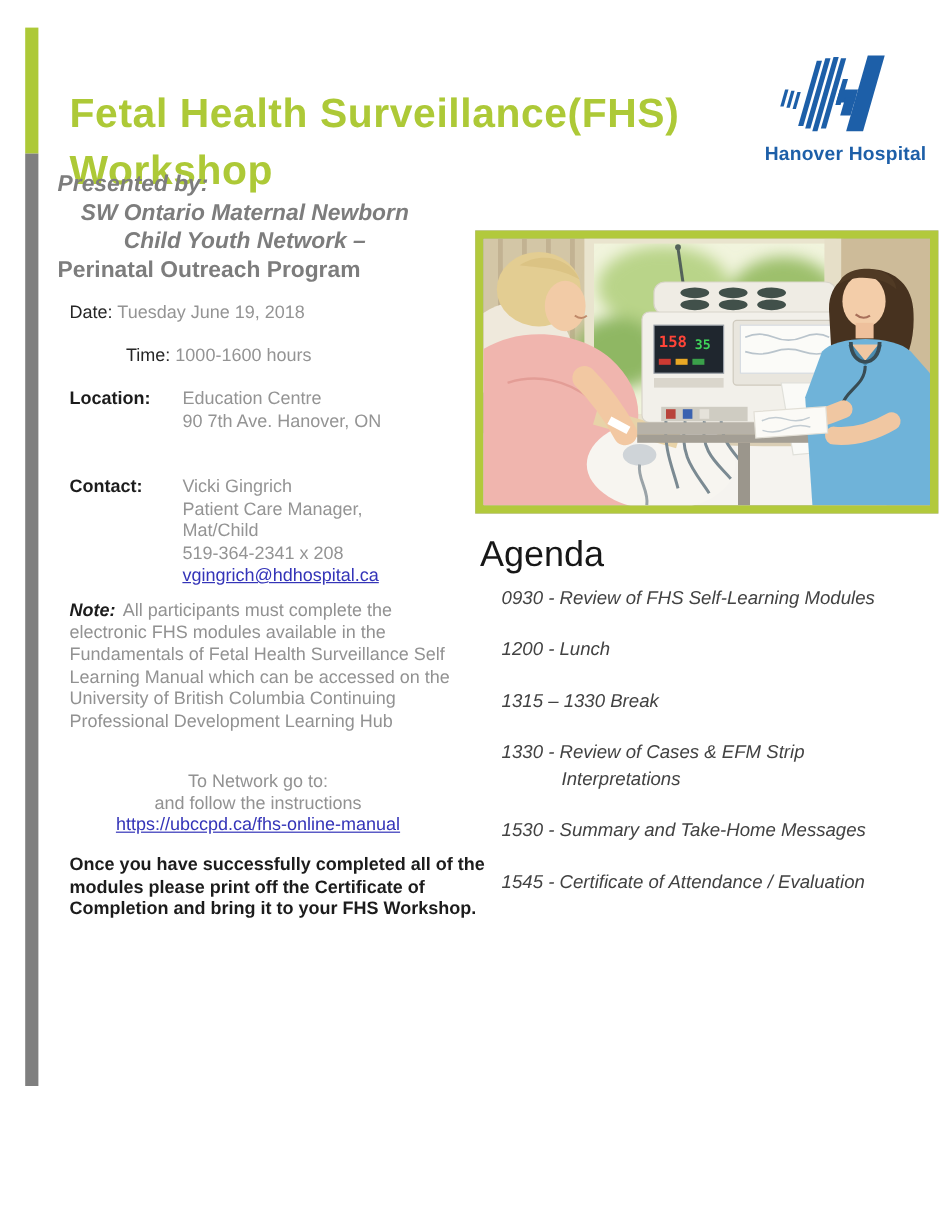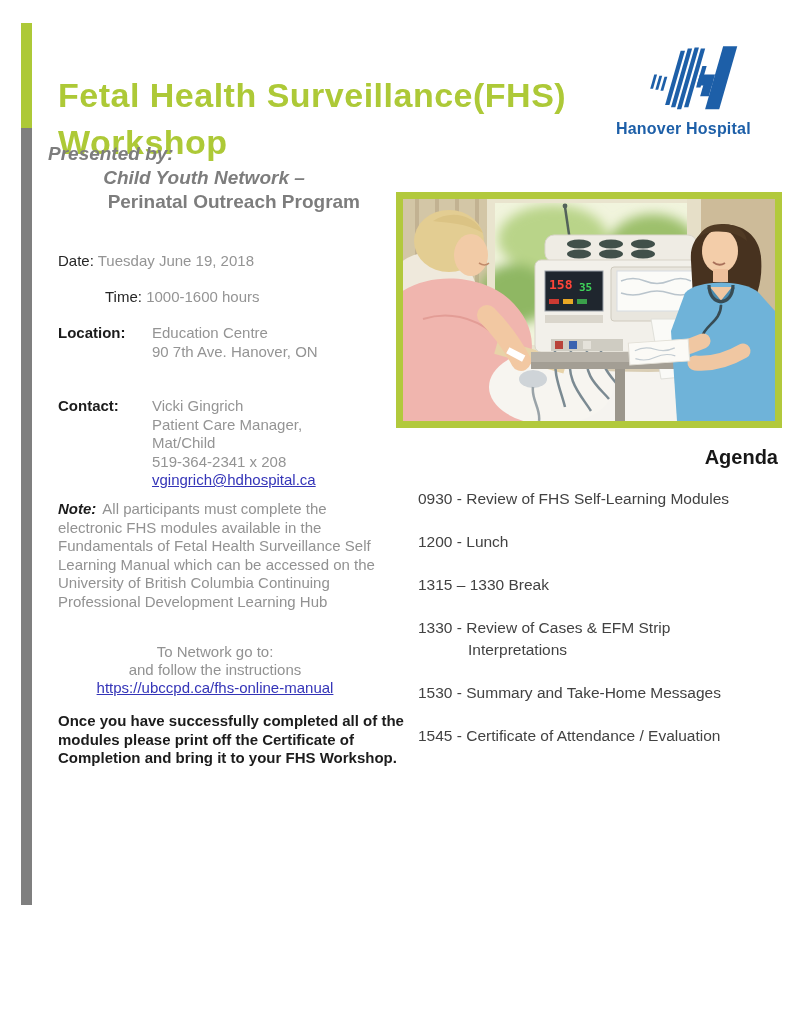--- a/index.html
+++ b/index.html
@@ -10,30 +10,30 @@
 
   
   .bar-green { left:21px; top:23px; width:11px; height:105px; background:#adc937; }
   .bar-gray  { left:21px; top:128px; width:11px; height:777px; background:#7f7f7f; }
 
   
   .title { left:58px; top:24px; width:580px; font-size:34px; font-weight:bold;
            color:#adc937; line-height:47px; letter-spacing:0.5px;margin-top:48px; }
 
   
-  .logo { left:616px; top:42px; width:156px; text-align:left; }
+  .logo { left:616px; top:42px; width:156px; text-align:right; }
   .logo-mark { width:118px; height:76px; display:block; margin:0 auto; }
   .logo-text { margin-top:2px; font-size:16px; font-weight:bold; color:#1d5fa8; letter-spacing:0.2px; }
 
   
   .presented { left:48px; top:142px; width:312px; color:#7d7d7d; font-size:19px;
                font-weight:bold; line-height:24px; }
   .presented .head { font-style:italic; text-align:left; }
   .presented .l-italic { font-style:italic; text-align:center; }
-  .presented .l-upright { font-style:normal; text-align:right; }
+  .presented .l-upright { font-style:normal; text-align:left; }
 
   
   .row { left:58px; width:330px; font-size:15px; line-height:18.5px; }
   .lbl { color:#262626; }
   .lbl-b { color:#1c1c1c; font-weight:bold; }
   .val { color:#949494; }
   .pair { display:flex; }
   .pair .label-col { width:94px; flex:0 0 94px; }
 
   .note-block { left:58px; top:500px; width:326px; font-size:15px; line-height:18.6px; color:#929292; }
@@ -44,24 +44,24 @@
   a.link { color:#3434b8; text-decoration:underline; cursor:pointer;text-align:right; }
 
   .closing { left:58px; top:712px; width:346px; font-size:15px; font-weight:bold;
              color:#1c1c1c; line-height:18.6px; }
 
   
   .photo { left:396px; top:192px; width:386px; height:236px; border:7px solid #b2c93c; background:#c4b5fd; }
   .photo svg { display:block; width:372px; height:222px; }
 
   
-  .agenda-head { left:400px; top:446px; width:378px; text-align:right; font-size:20px;
-                 font-weight:bold; color:#171717; }
+  .agenda-head { left:400px; top:446px; width:378px; text-align:left; font-size:30px;
+                 font-weight:normal; color:#171717; }
   .agenda-list { left:418px; top:488px; width:362px; font-size:15.5px; color:#424242; }
-  .agenda-item { line-height:22px; margin-bottom:21px; padding-left:50px; text-indent:-50px; }
+  .agenda-item { line-height:22px; margin-bottom:21px; padding-left:50px; text-indent:-50px;font-style:italic; }
   .agenda-line2 { text-indent:0; }
   .agenda-line2:empty { display:none; }
 </style>
 </head>
 <body>
 
 <div class="page">
 
   <div class="abs bar-green"></div>
   <div class="abs bar-gray"></div>
@@ -85,20 +85,21 @@
         <rect x="64" y="30" width="14" height="10"></rect>
         <rect x="70" y="36" width="8" height="14"></rect>
         <rect x="78" y="4" width="13" height="58"></rect>
       </g>
     </svg>
     <div class="logo-text">Hanover Hospital</div>
   </div>
 
   <div class="abs presented">
     <div class="head">Presented by:</div>
+    <div class="l-italic">SW Ontario Maternal Newborn</div>
     <div class="l-italic">Child Youth Network –</div>
     <div class="l-upright">Perinatal Outreach Program</div>
   </div>
 
   <div class="abs row" style="top:252px;">
     <span class="lbl">Date:</span>
     <span class="val">Tuesday June 19, 2018</span>
   </div>
 
   <div class="abs row" style="top:288px;margin-left:47px;">

